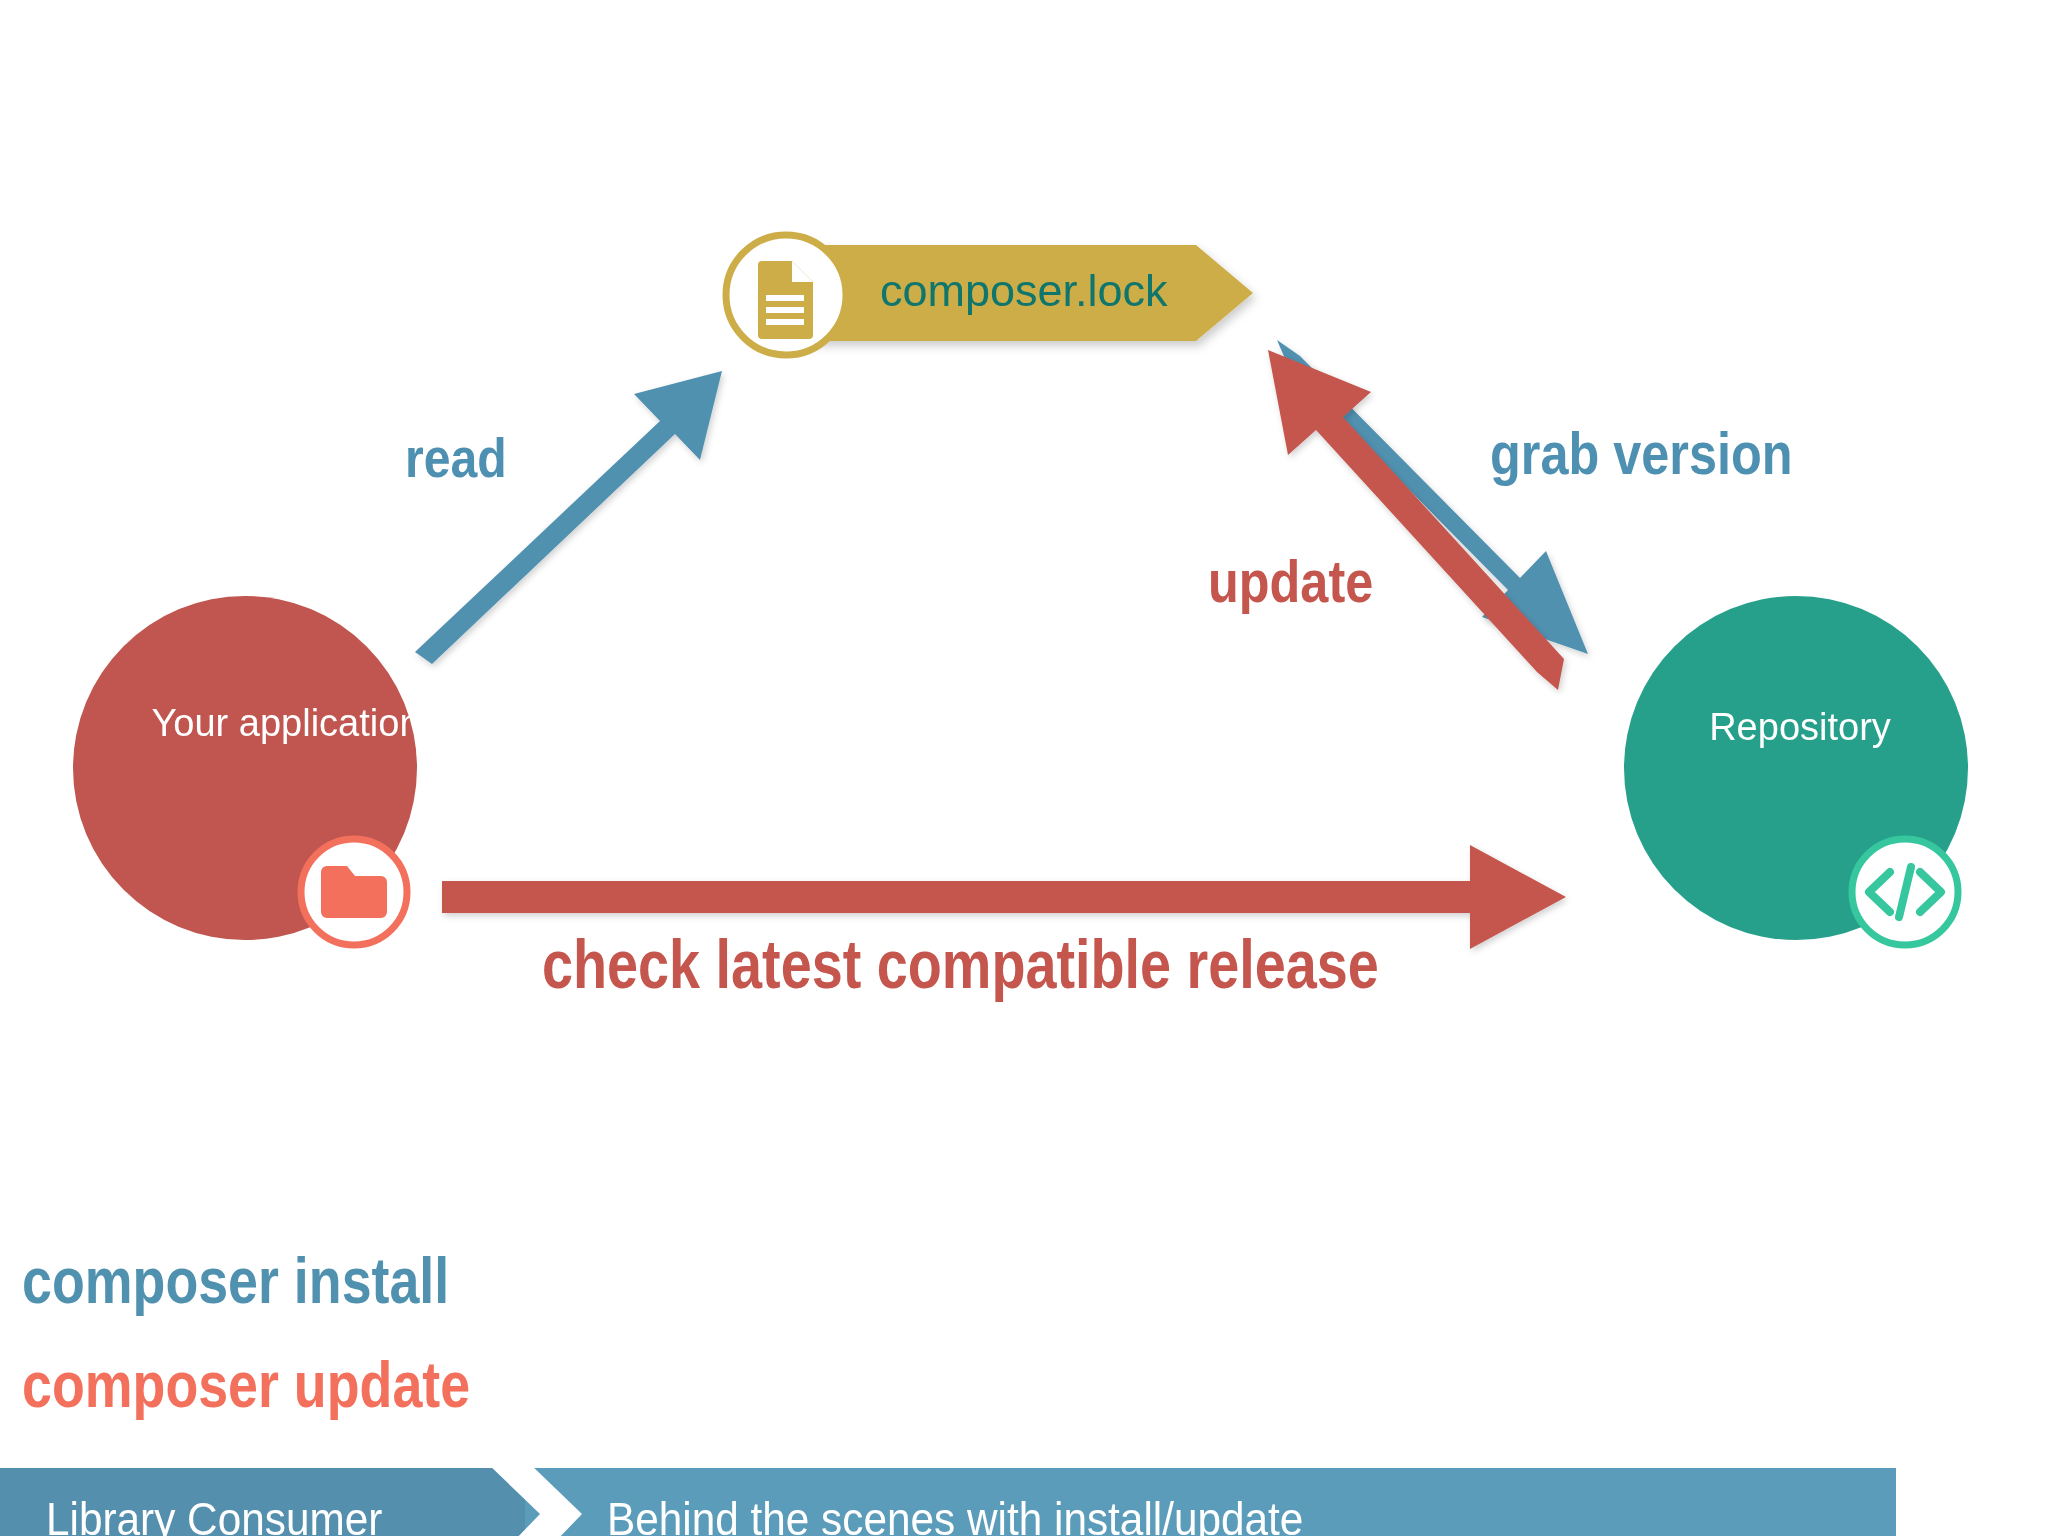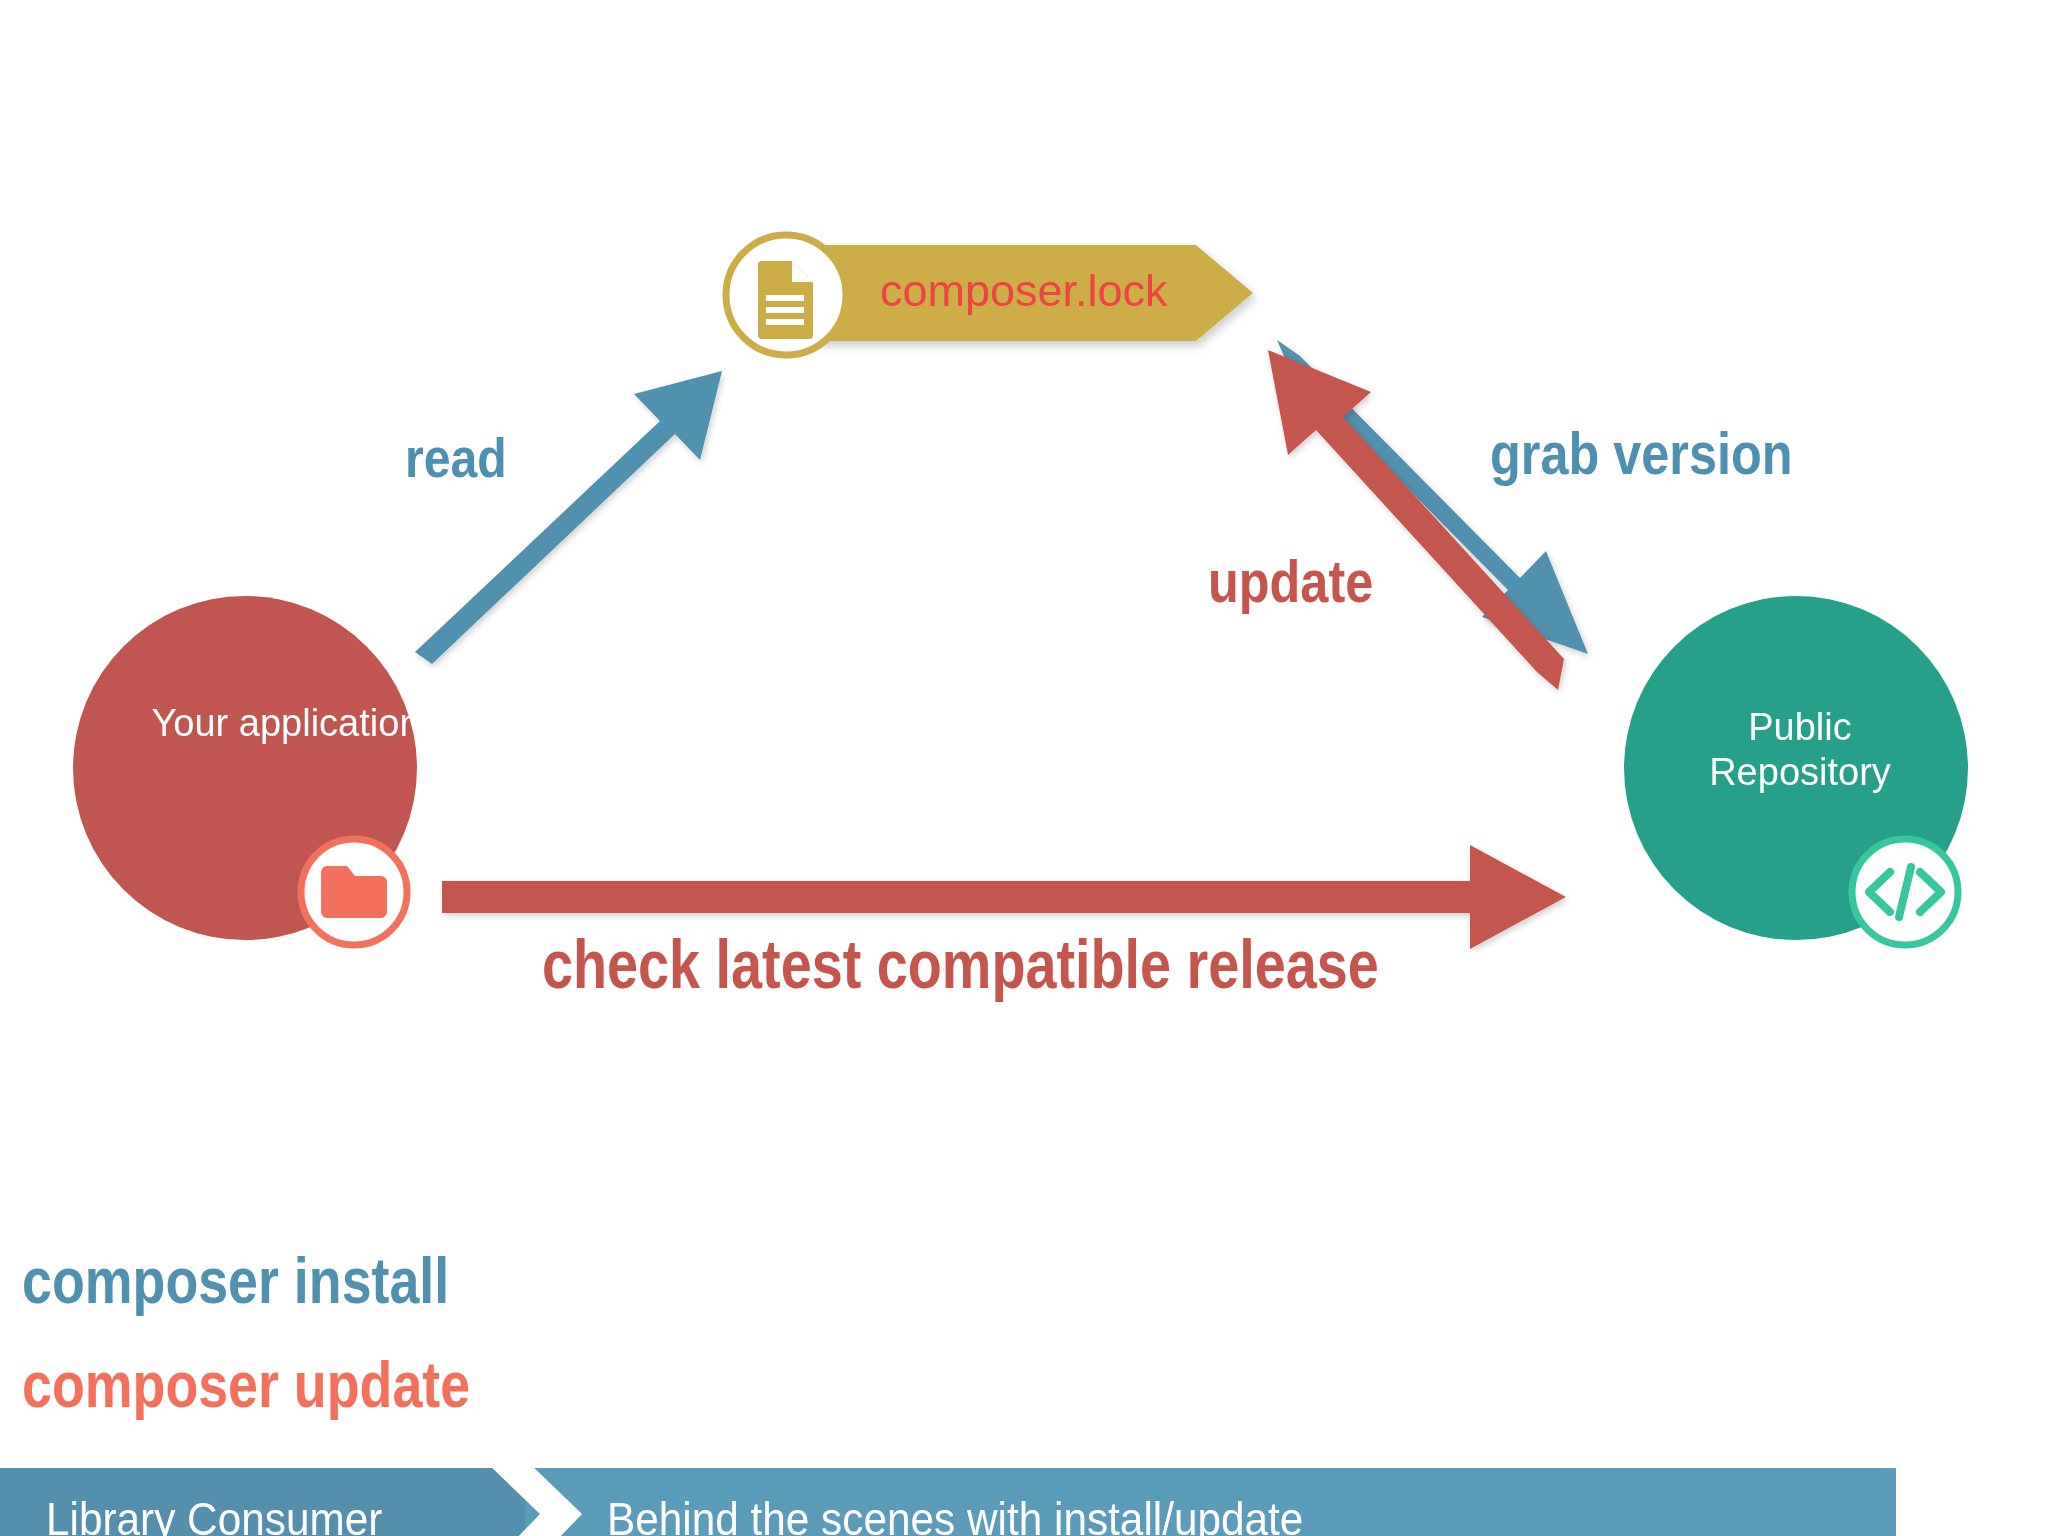--- a/index.html
+++ b/index.html
@@ -56,21 +56,21 @@
     top: 705px;
     width: 380px;
     font-size: 38px;
     line-height: 1.18;
   }
   .label-repo span { display: block; }
 
   .banner-text {
     left: 880px;
     top: 268px;
-    color: #ef4444;
+    color: #0f766e;
     font-size: 45px;
     font-weight: 400;
     font-family: "Liberation Sans", sans-serif;
   }
 
   
   .ann {
     font-family: "Liberation Sans Narrow", "Liberation Sans", sans-serif;
     font-weight: 700;
     transform-origin: left top;
@@ -239,21 +239,20 @@
         <polyline points="1890,872 1869,892 1890,912"></polyline>
         <polyline points="1920,872 1941,892 1920,912"></polyline>
         <line x1="1911" y1="867" x2="1899" y2="917"></line>
       </g>
     </g>
   </svg>
 
   <div class="txt node-label label-app">Your application</div>
 
   <div class="txt node-label label-repo">
-    <span>Public</span>
     <span>Repository</span>
   </div>
 
   <div class="txt banner-text">composer.lock</div>
 
   <div class="txt ann ann-read">read</div>
 
   <div class="txt ann ann-grab">grab version</div>
 
   <div class="txt ann ann-update">update</div>

